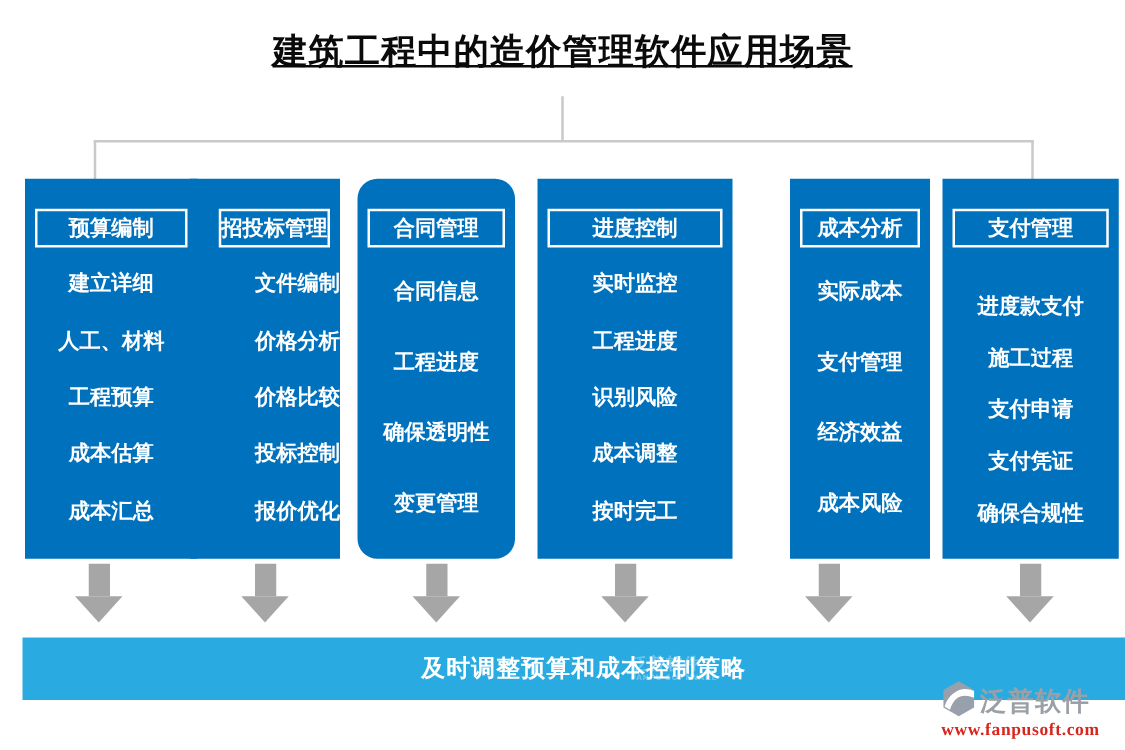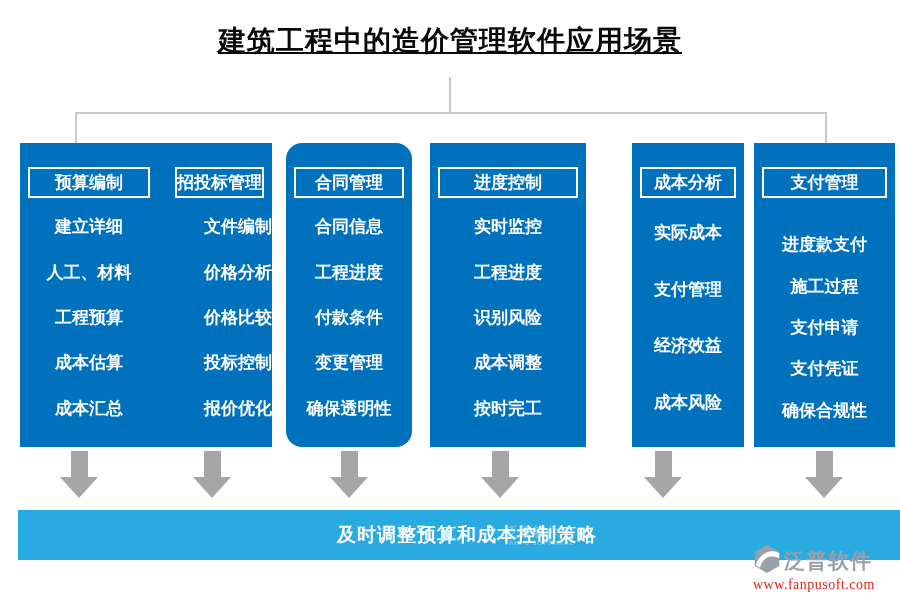--- a/index.html
+++ b/index.html
@@ -61,21 +61,21 @@
   .bar-watermark .wm-sub{font-size:6px;letter-spacing:.5px;margin-top:2px;}
 
   .logo{position:absolute;left:753px;top:544px;width:142px;}
   .logo-row{display:flex;align-items:center;gap:3px;}
   .logo-name{
     font-size:21px;font-weight:bold;color:var(--logo-text-gray,#9aa0a6);
     letter-spacing:1px;white-space:nowrap;
   }
   .logo-url{
     font-family:"Liberation Serif","DejaVu Serif",serif;
-    font-size:14px;font-weight:normal;color:var(--logo-url-red,#d9251d);
+    font-size:14px;font-weight:bold;color:var(--logo-url-red,#d9251d);
     margin-top:-1px;letter-spacing:.5px;white-space:nowrap;
   }
 </style>
 </head>
 <body>
 
 <h1 class="title">建筑工程中的造价管理软件应用场景</h1>
 
 <div class="connector stem"></div>
 <div class="connector hbar"></div>
@@ -108,23 +108,22 @@
   </div>
 </div>
 
 <div class="column c3">
   <div class="hdr">
       <span>合同管理</span>
     </div>
   <div class="items">
     <div class="item">合同信息</div>
     <div class="item">工程进度</div>
-    <div class="item">付款条件</div>
+    <div class="item">确保透明性</div>
     <div class="item">变更管理</div>
-    <div class="item">确保透明性</div>
   </div>
 </div>
 
 <div class="column c4">
   <div class="hdr">
       <span>进度控制</span>
     </div>
   <div class="items">
     <div class="item">实时监控</div>
     <div class="item">工程进度</div>

